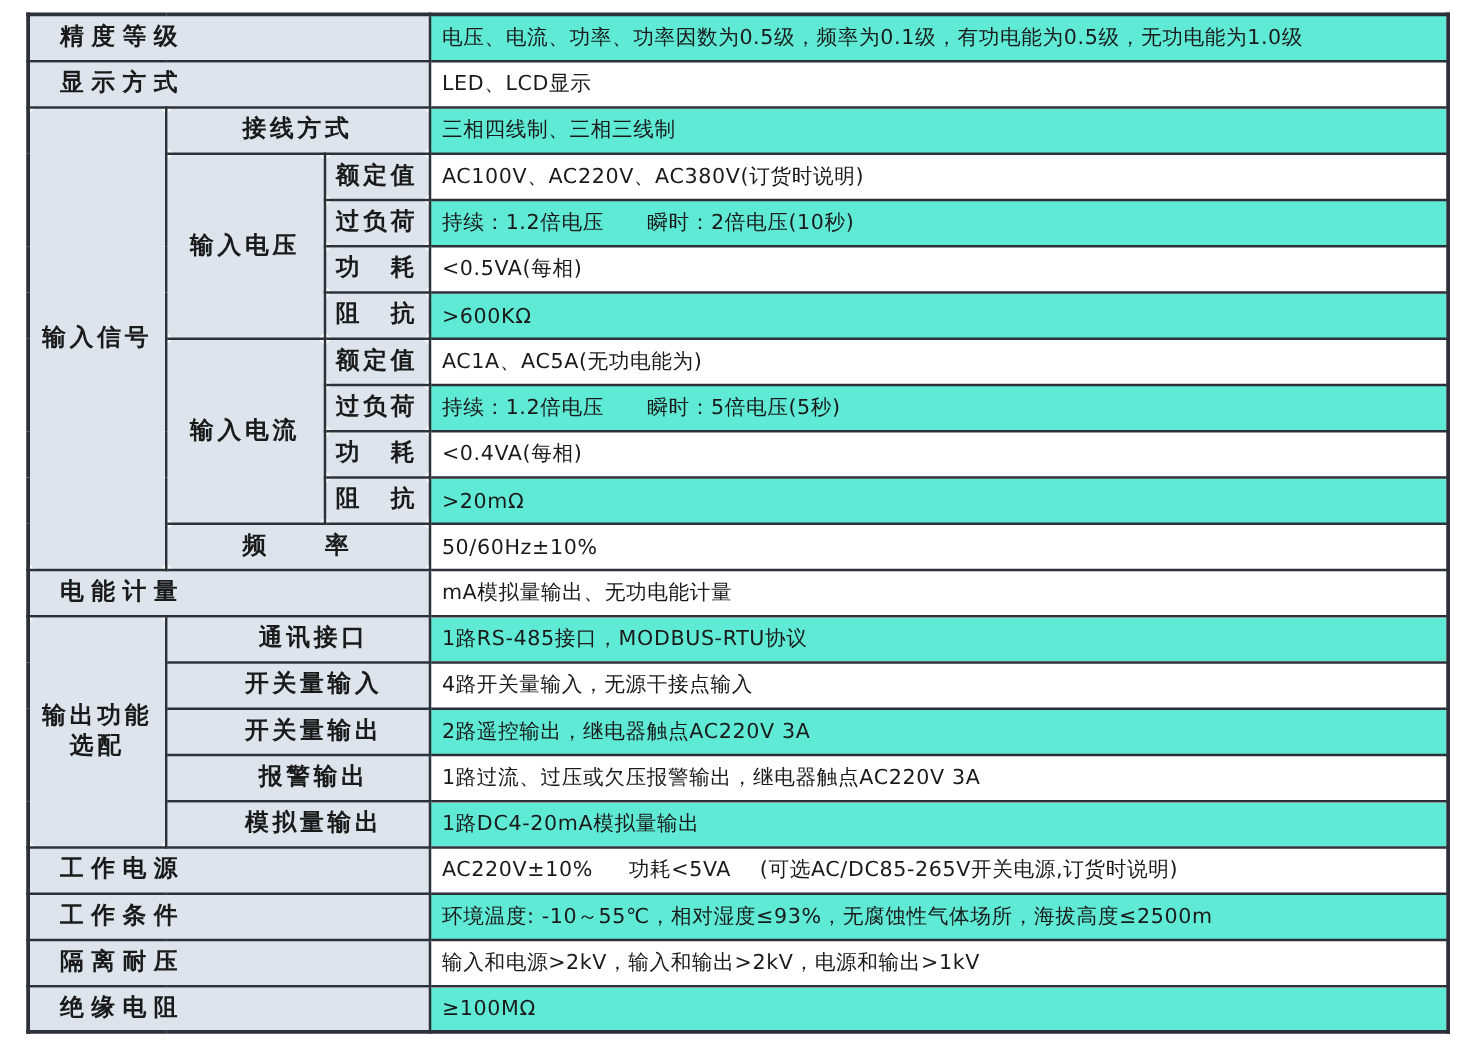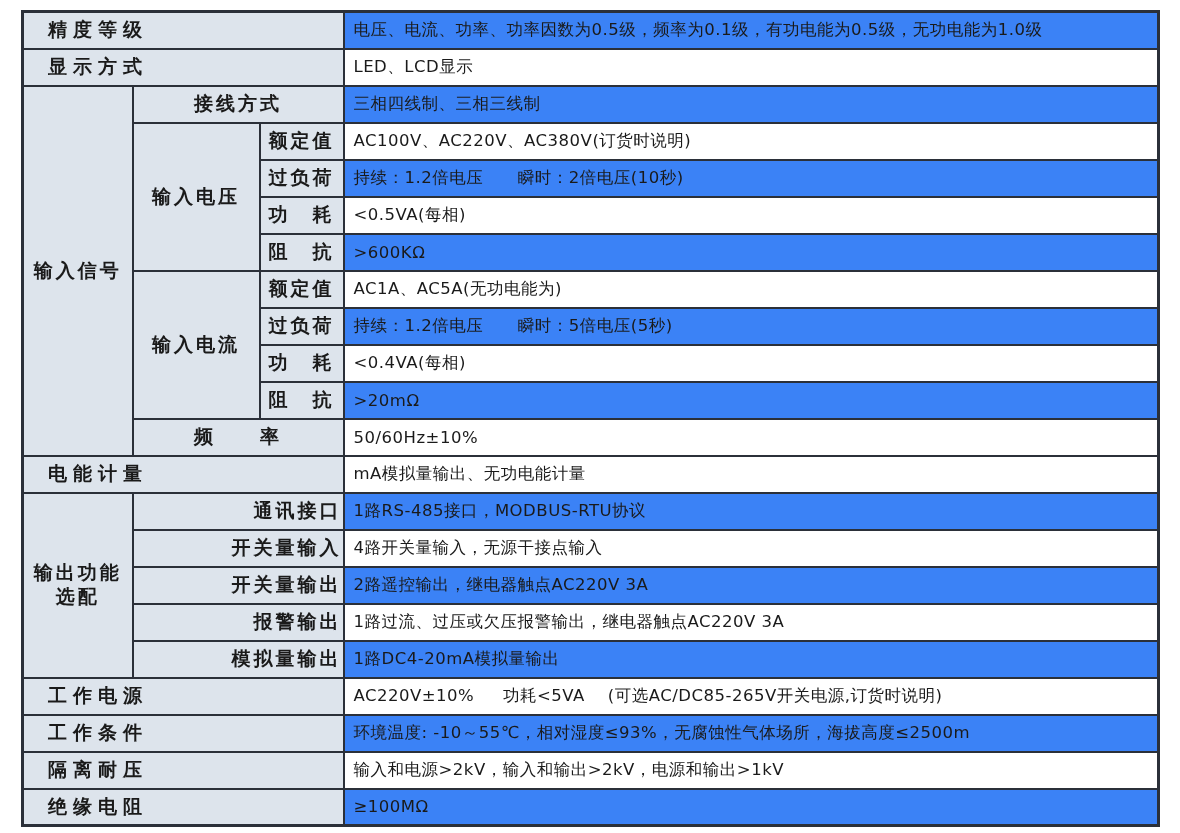--- a/index.html
+++ b/index.html
@@ -38,38 +38,39 @@
   }
   .lbl-main {            
     padding-left: 24px;
     letter-spacing: 6px;
     text-align: left;
   }
   .lbl-ctr {             
     text-align: center;
     letter-spacing: 3px;
     padding: 0 4px;
+    border-radius: 9px;
   }
   .lbl-sub {             
     padding-left: 27px;
     letter-spacing: 3px;
-    text-align: right;
+    text-align: center;
     font-family: Liberation Serif, serif;
   }
   
   .val {
     background: #ffffff;
     font-size: 16.5px;
     padding-left: 9px;
     padding-right: 4px;
     letter-spacing: 0.5px;
     text-align: left;
     white-space: pre-wrap;
   }
-  .tint { background: #3b82f6; }   
+  .tint { background: #5eead4; }   
 </style>
 </head>
 <body>
 
 <table id="spec-table">
   <colgroup>
     <col style="width:110px">
       <col style="width:127px">
       <col style="width:84px">
       <col style="width:815px">

